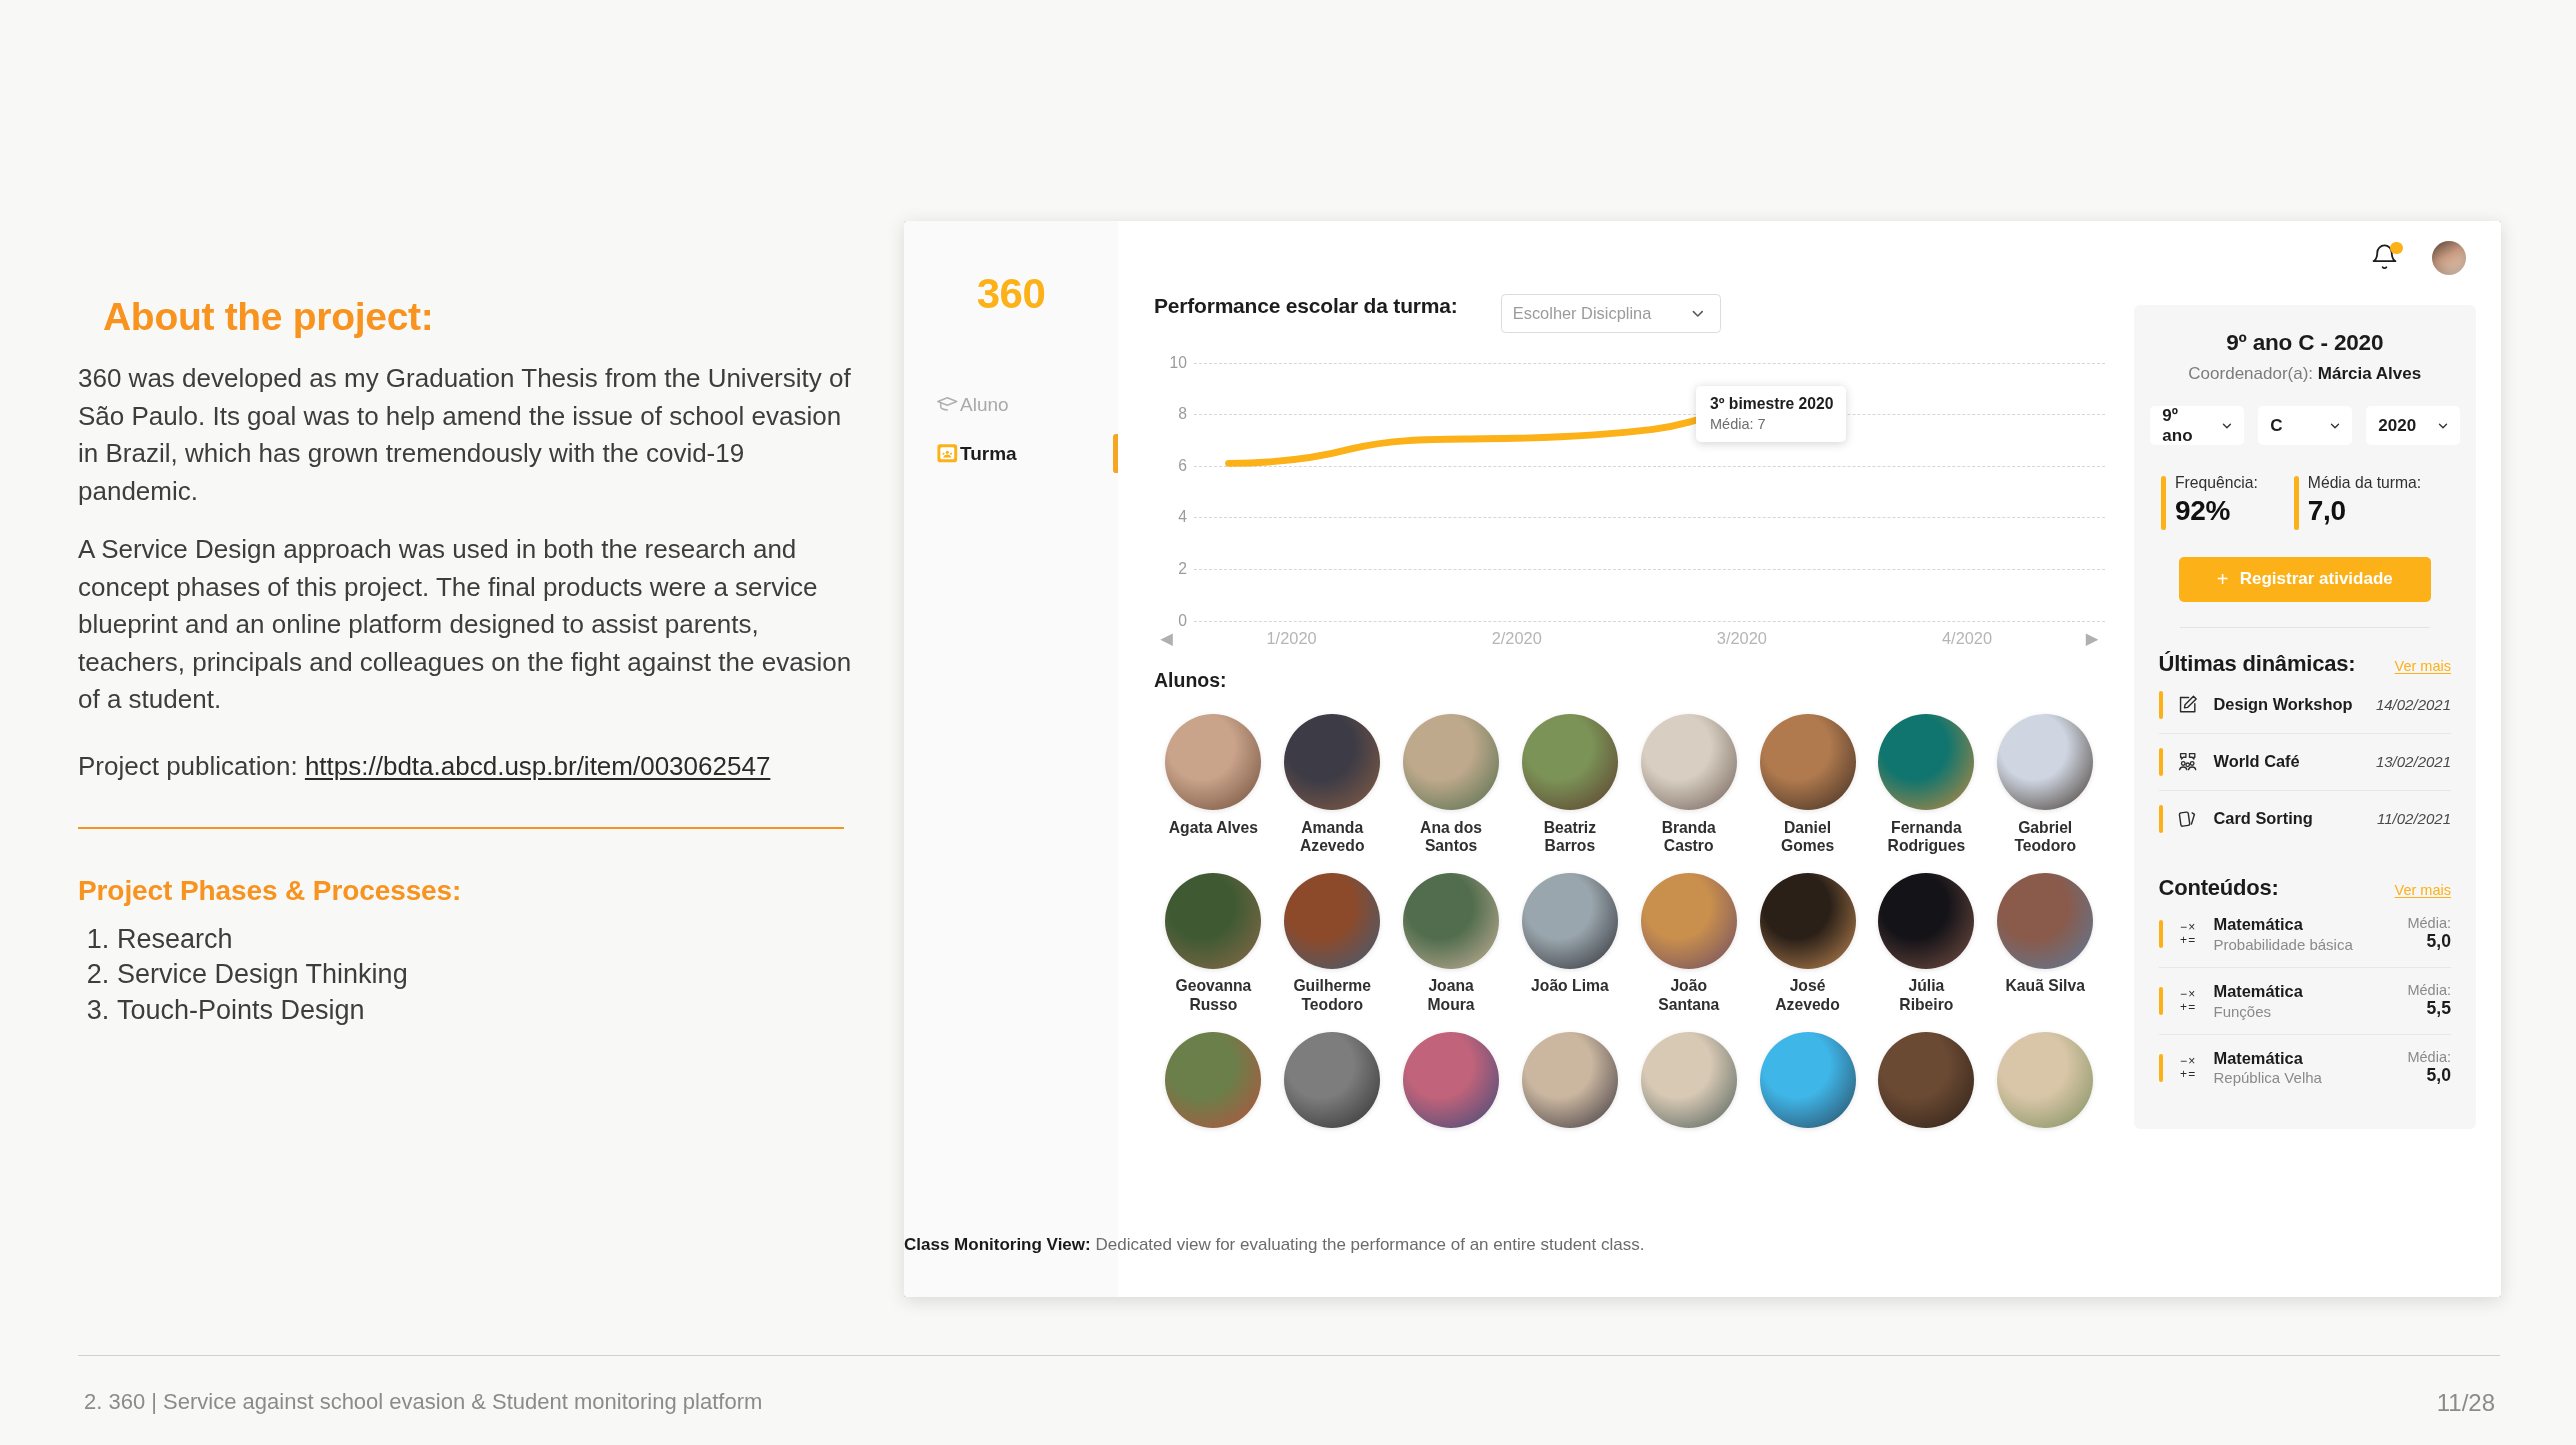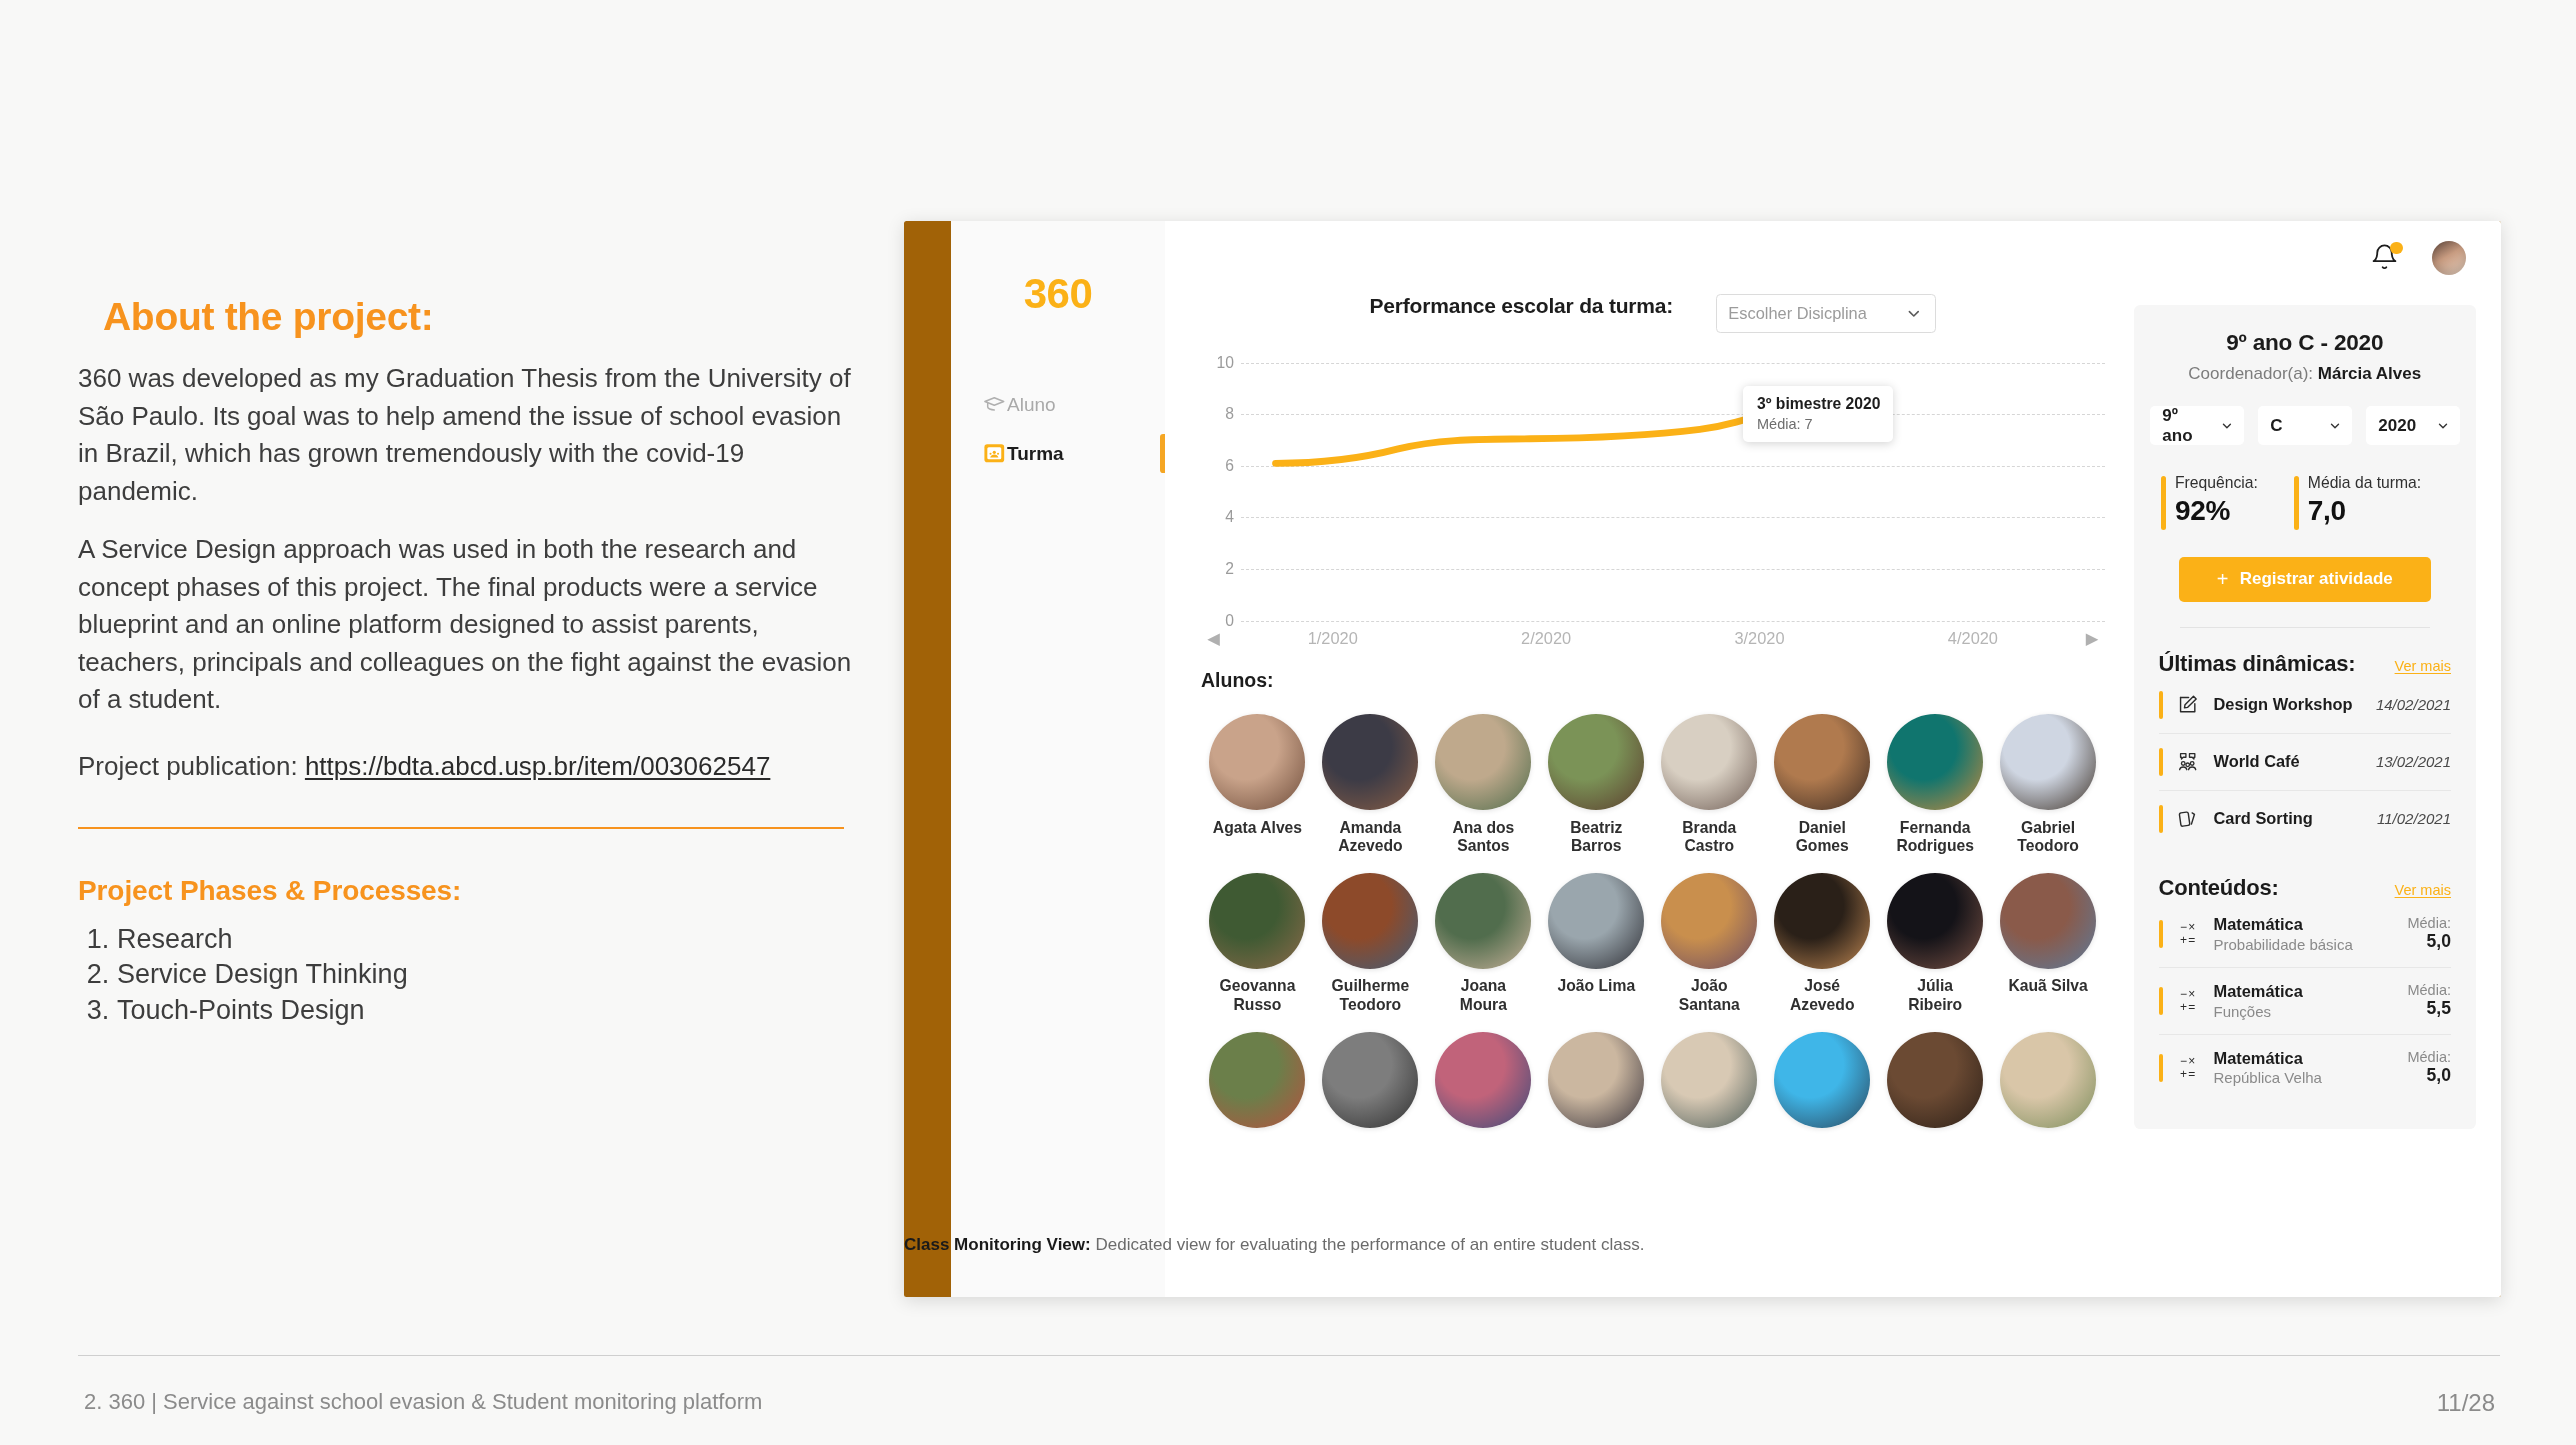--- a/index.html
+++ b/index.html
@@ -38,23 +38,23 @@
     padding-left: 39px; position: relative;
   }
   .phases-list li .num {
     position: absolute; left: 8.8px; top: 0;
   }
 
   
   .app-card {
     position: absolute; left: 904px; top: 221px;
     width: 1597px; height: 1076px;
-    background: #a16207; border-radius: 2.5px;
+    background: #14b8a6; border-radius: 2.5px;
     box-shadow: 0 3.8px 17.6px rgba(0,0,0,0.13);
-    overflow: hidden; display: flex; padding-left: 47px;
+    overflow: hidden; display: flex;
   }
   
   .app-sidebar {
     width: 214px; flex: 0 0 214px; background: #fafafa;
     position: relative; padding-top: 49px;
   }
   .brand {
     color: #fbb117; font-size: 42px; font-weight: 600;
     text-align: center; letter-spacing: -0.6px;
   }
@@ -86,21 +86,21 @@
   .avatar-top {
     width: 34px; height: 34px; border-radius: 50%;
     background: linear-gradient(150deg,#5a4238 0%,#c79b80 45%,#efd9c8 100%);
     box-shadow: inset 0 -5px 8.8px rgba(0,0,0,0.18);
   }
 
   .content-row { display: flex; padding: 0 0 0 0; }
   .col-chart { flex: 1; padding: 0 21.4px 0 36px; }
   .col-side { width: 375px; flex: 0 0 375px; padding: 11.3px 25px 0 7.5px; }
 
-  .chart-head { display: flex; align-items: flex-start; justify-content: center; gap: 43px; }
+  .chart-head { display: flex; align-items: flex-start; justify-content: flex-start; gap: 43px; }
   .chart-title { font-size: 21px; font-weight: 700; color: #1d1d1d; letter-spacing: -0.2px; }
   .select-disc {
     width: 220px; height: 39px; border: 0.6px solid #dcdcdc; border-radius: 4.4px;
     display: flex; align-items: center; justify-content: space-between;
     padding: 0 12.6px 0 11.3px; background: #fff;
   }
   .select-disc .sel-text { font-size: 16.4px; color: #9b9b9b; }
 
   .chart-area { position: relative; margin-top: 26.4px; height: 296px; }
   .y-labels { position: absolute; left: 0; top: 0; width: 33px; height: 264px; }

